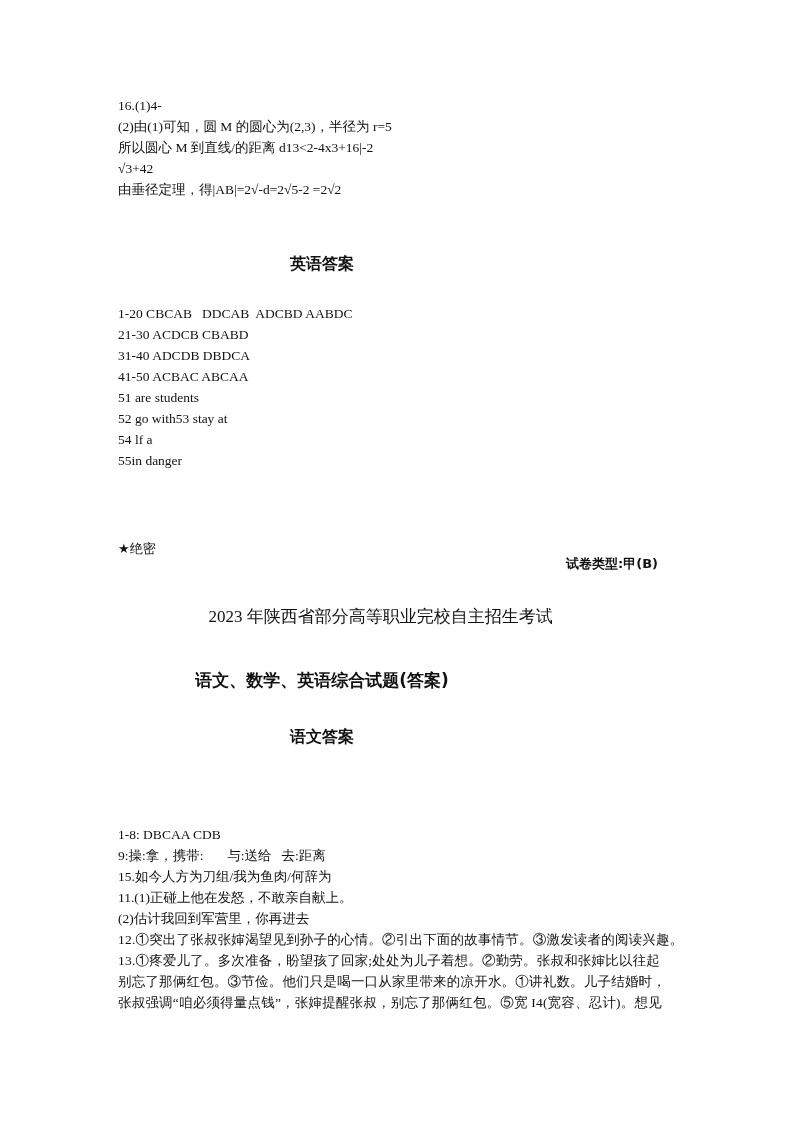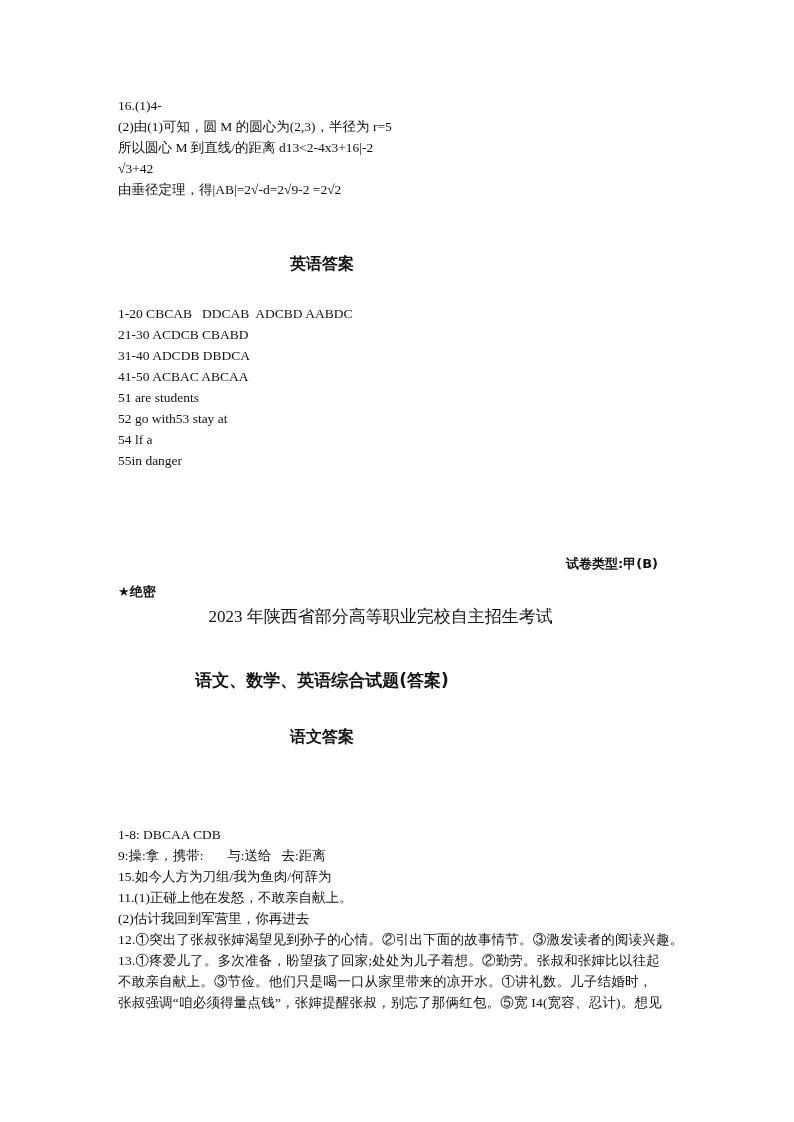--- a/index.html
+++ b/index.html
@@ -16,38 +16,38 @@
     .heading {
       position: absolute; left: 0; width: 644px; text-align: center;
       font-family: "DejaVu Sans", "Liberation Sans", sans-serif;
       font-weight: bold; font-size: 16px;
     }
     .title-plain {
       position: absolute; left: 0; width: 761px; text-align: center;
       font-size: 17px;
     }
     .meta-left {
-      position: absolute; left: 118px; top: 583px; font-weight: bold; font-size: 13px;
+      position: absolute; left: 118px; top: 540px; font-weight: normal; font-size: 13px;
       font-family: "DejaVu Sans", "Liberation Sans", sans-serif;
     }
     .meta-right {
       position: absolute; right: 136px; top: 555px; font-weight: bold; font-size: 13px;
       font-family: "DejaVu Sans", "Liberation Sans", sans-serif;
     }
     .wide { letter-spacing: 0.2px; }
   </style>
 </head>
 <body>
 
 <div>
   <div class="line" style="top:96px">16.(1)4-</div>
   <div class="line" style="top:117px">(2)由(1)可知，圆 M 的圆心为(2,3)，半径为 r=5</div>
   <div class="line" style="top:138px">所以圆心 M 到直线/的距离 d13&lt;2-4x3+16|-2</div>
   <div class="line" style="top:159px">√3+42</div>
-  <div class="line" style="top:180px">由垂径定理，得|AB|=2√-d=2√9-2 =2√2</div>
+  <div class="line" style="top:180px">由垂径定理，得|AB|=2√-d=2√5-2 =2√2</div>
 </div>
 
 <div class="heading" style="top:254px">英语答案</div>
 
 <div>
   <div class="line" style="top:304px">1-20 CBCAB   DDCAB  ADCBD AABDC</div>
   <div class="line" style="top:325px">21-30 ACDCB CBABD</div>
   <div class="line" style="top:346px">31-40 ADCDB DBDCA</div>
   <div class="line" style="top:367px">41-50 ACBAC ABCAA</div>
   <div class="line" style="top:388px">51 are students</div>
@@ -65,15 +65,15 @@
 <div class="heading" style="top:727px">语文答案</div>
 
 <div>
   <div class="line" style="top:825px">1-8: DBCAA CDB</div>
   <div class="line" style="top:846px">9:操:拿，携带:       与:送给   去:距离</div>
   <div class="line" style="top:867px">15.如今人方为刀组/我为鱼肉/何辞为</div>
   <div class="line" style="top:888px">11.(1)正碰上他在发怒，不敢亲自献上。</div>
   <div class="line" style="top:909px">(2)估计我回到军营里，你再进去</div>
   <div class="line wide" style="top:930px">12.①突出了张叔张婶渴望见到孙子的心情。②引出下面的故事情节。③激发读者的阅读兴趣。</div>
   <div class="line wide" style="top:951px">13.①疼爱儿了。多次准备，盼望孩了回家;处处为儿子着想。②勤劳。张叔和张婶比以往起</div>
-  <div class="line wide" style="top:972px">不敢亲自献上。③节俭。他们只是喝一口从家里带来的凉开水。①讲礼数。儿子结婚时，</div>
+  <div class="line wide" style="top:972px">别忘了那俩红包。③节俭。他们只是喝一口从家里带来的凉开水。①讲礼数。儿子结婚时，</div>
   <div class="line wide" style="top:993px">张叔强调“咱必须得量点钱”，张婶提醒张叔，别忘了那俩红包。⑤宽 I4(宽容、忍计)。想见</div>
 </div>
 
 </body></html>

